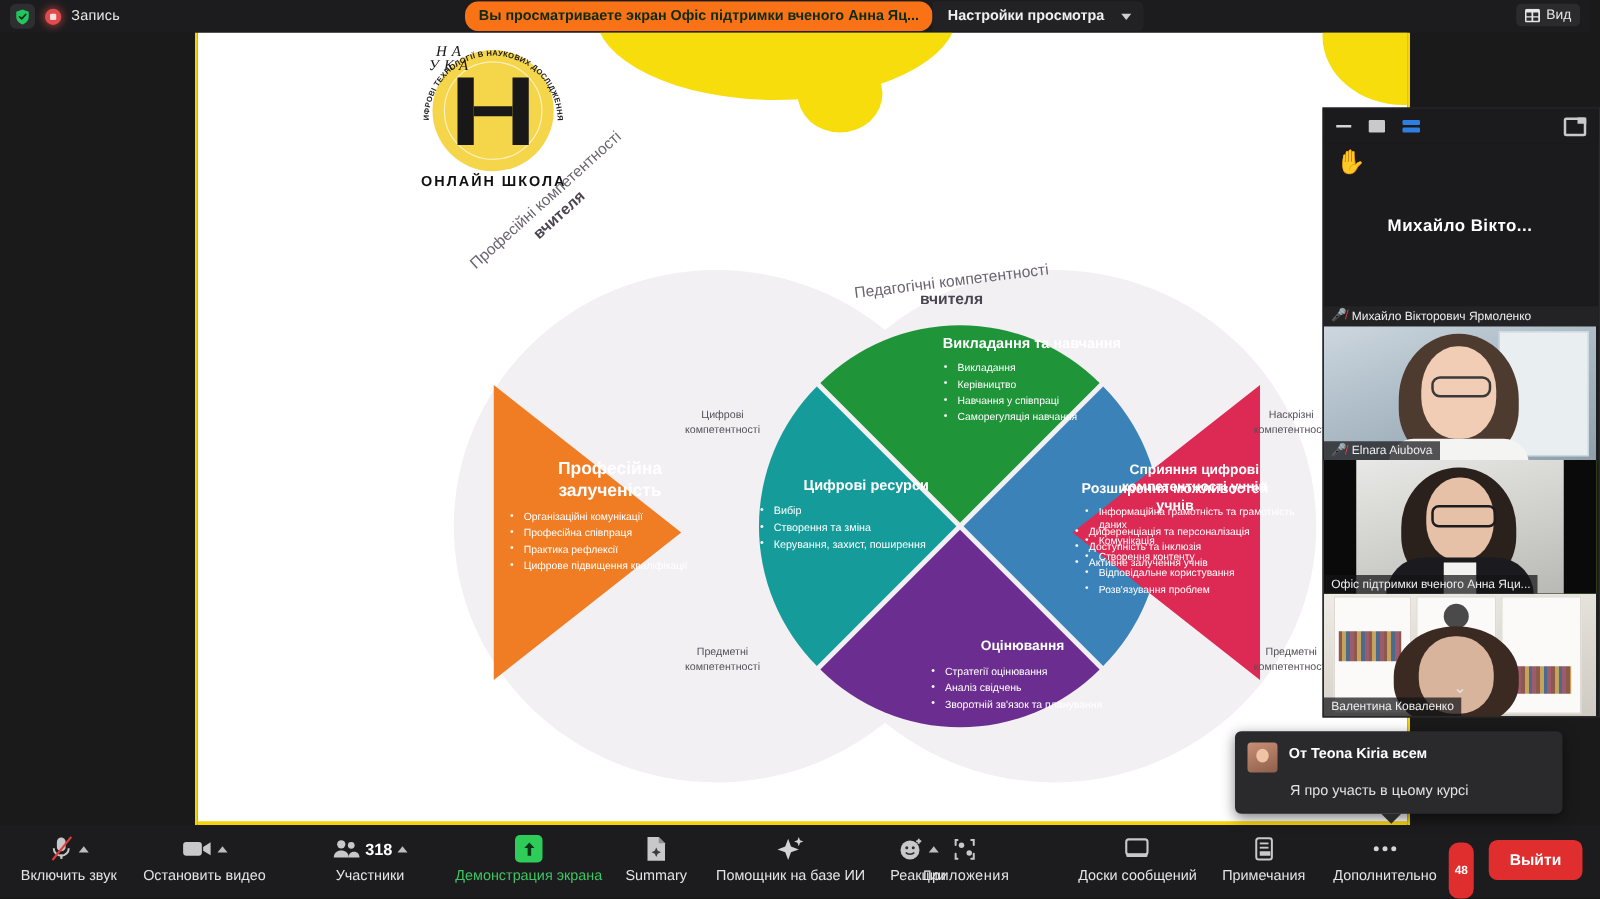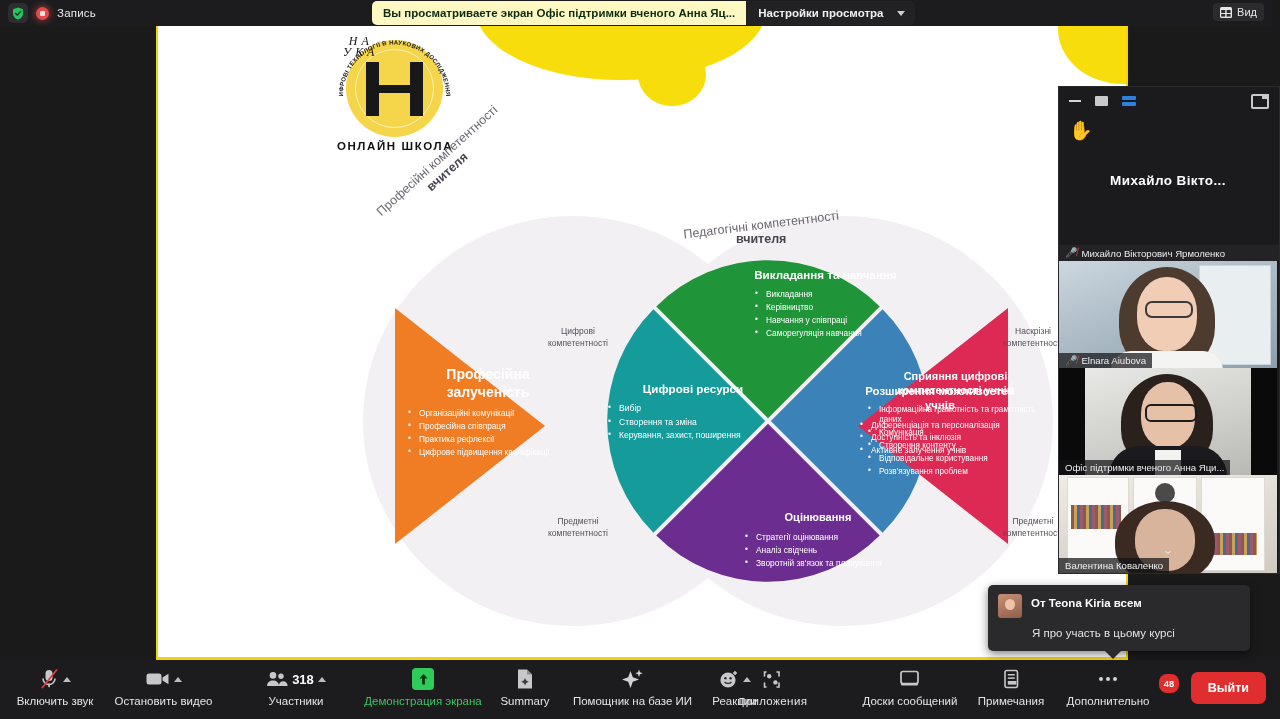--- a/index.html
+++ b/index.html
@@ -8,21 +8,21 @@
 
   
   .topbar{position:absolute;left:0;top:0;width:1272px;height:26px;background:#1c1c1e;z-index:40;}
   .tb-left{position:absolute;left:8px;top:3px;display:flex;align-items:center;gap:8px;}
   .shield{width:20px;height:20px;border-radius:5px;background:#2e2e30;display:flex;align-items:center;justify-content:center;}
   .shield svg{display:block;}
   .rec-dot{width:13px;height:13px;border-radius:50%;background:#e24b4b;box-shadow:0 0 6px 2px rgba(226,75,75,.45);}
   .rec-dot::after{content:"";display:block;width:5px;height:5px;margin:4px auto;background:#ffdede;border-radius:1px;}
   .rec-label{color:#e9e9ea;font-size:11.5px;letter-spacing:.2px;}
   .share-pill{position:absolute;left:372px;top:1px;display:flex;height:24px;border-radius:5px;overflow:hidden;}
-  .share-green{background:#fef9c3;color:#0d2b12;font-size:11.5px;font-weight:bold;display:flex;align-items:center;padding:0 11px;max-width:360px;white-space:nowrap;overflow:hidden;}
+  .share-green{background:#f97316;color:#0d2b12;font-size:11.5px;font-weight:bold;display:flex;align-items:center;padding:0 11px;max-width:360px;white-space:nowrap;overflow:hidden;border-radius:11px;}
   .share-settings{background:#222224;color:#f0f0f2;font-size:11.5px;font-weight:bold;display:flex;align-items:center;gap:14px;padding:0 10px 0 12px;}
   .caret-d{width:0;height:0;border-left:4px solid transparent;border-right:4px solid transparent;border-top:5px solid #cfcfd2;}
   .view-btn{position:absolute;right:8px;top:3px;display:flex;align-items:center;gap:5px;background:#2b2b2d;border-radius:4px;padding:3px 7px;}
   .view-btn span{color:#e6e6e8;font-size:11px;}
 
   
   .slide{position:absolute;left:158px;top:26px;width:968px;height:633px;background:#ffffff;overflow:hidden;}
   .slide-border-b{position:absolute;left:158px;top:657px;width:968px;height:3px;background:#f5d20a;z-index:30;}
   .slide-border-l{position:absolute;left:156px;top:26px;width:2px;height:634px;background:#f5d20a;z-index:30;}
   .slide-border-r{position:absolute;left:1126px;top:26px;width:2px;height:634px;background:#f5d20a;z-index:30;}
@@ -136,21 +136,21 @@
 
   
   .toolbar{position:absolute;left:0;bottom:0;width:1280px;height:59px;background:#1c1c1e;z-index:45;}
   .tbtn{position:absolute;top:7px;display:flex;flex-direction:column;align-items:center;width:110px;}
   .tbtn .ico{height:24px;display:flex;align-items:center;justify-content:center;gap:4px;}
   .tbtn .lbl{color:#e4e4e6;font-size:11.5px;margin-top:4px;white-space:nowrap;}
   .tbtn .lbl.green{color:#3ec463;}
   .caret-up{width:0;height:0;border-left:4px solid transparent;border-right:4px solid transparent;border-bottom:5px solid #bdbdc0;}
   .cnt{color:#fff;font-size:13px;font-weight:bold;}
   .share-ico{width:22px;height:22px;background:#2ecc58;border-radius:4px;display:flex;align-items:center;justify-content:center;}
-  .badge{position:absolute;left:60px;top:-3px;background:#e02d2d;color:#fff;font-size:9.5px;font-weight:bold;border-radius:8px;padding:4px 4px;min-width:12px;text-align:center;}
+  .badge{position:absolute;left:60px;top:-3px;background:#e02d2d;color:#fff;font-size:9.5px;font-weight:bold;border-radius:8px;padding:17px 4px;min-width:12px;text-align:center;}
   .leave{position:absolute;right:14px;top:12px;background:#e02d2d;color:#fff;font-size:12.5px;font-weight:bold;border:none;border-radius:7px;padding:9px 17px;}
   .dots3{display:flex;gap:3px;align-items:center;position:relative;}
   .dots3 i{width:4px;height:4px;border-radius:50%;background:#d4d4d6;display:block;}
 </style>
 </head>
 <body>
 
 <div id="app">
 
   <div class="topbar">

